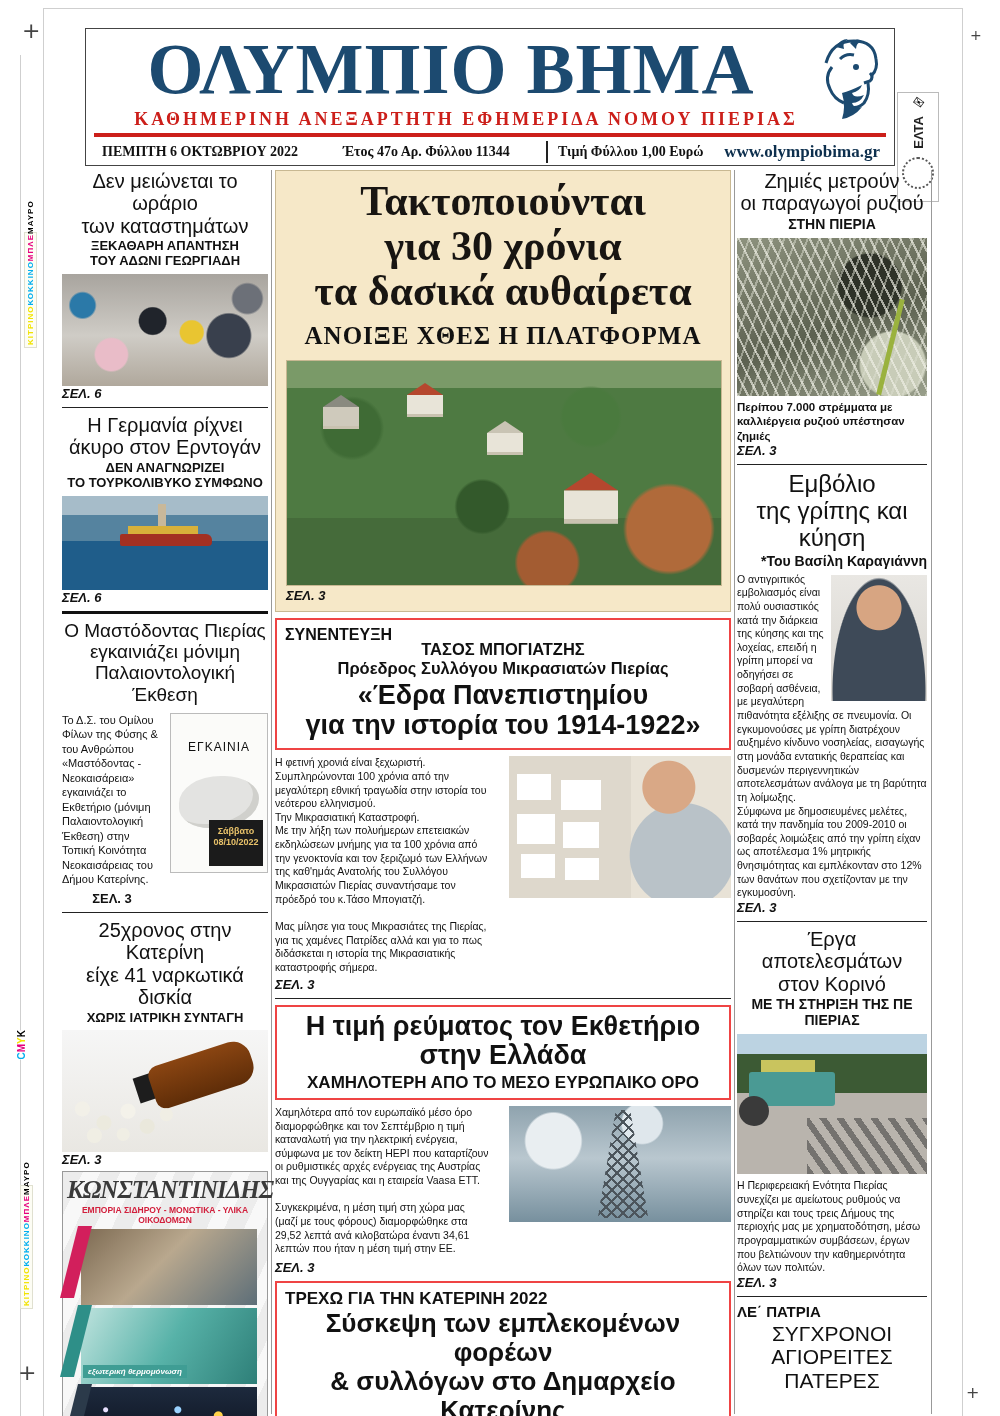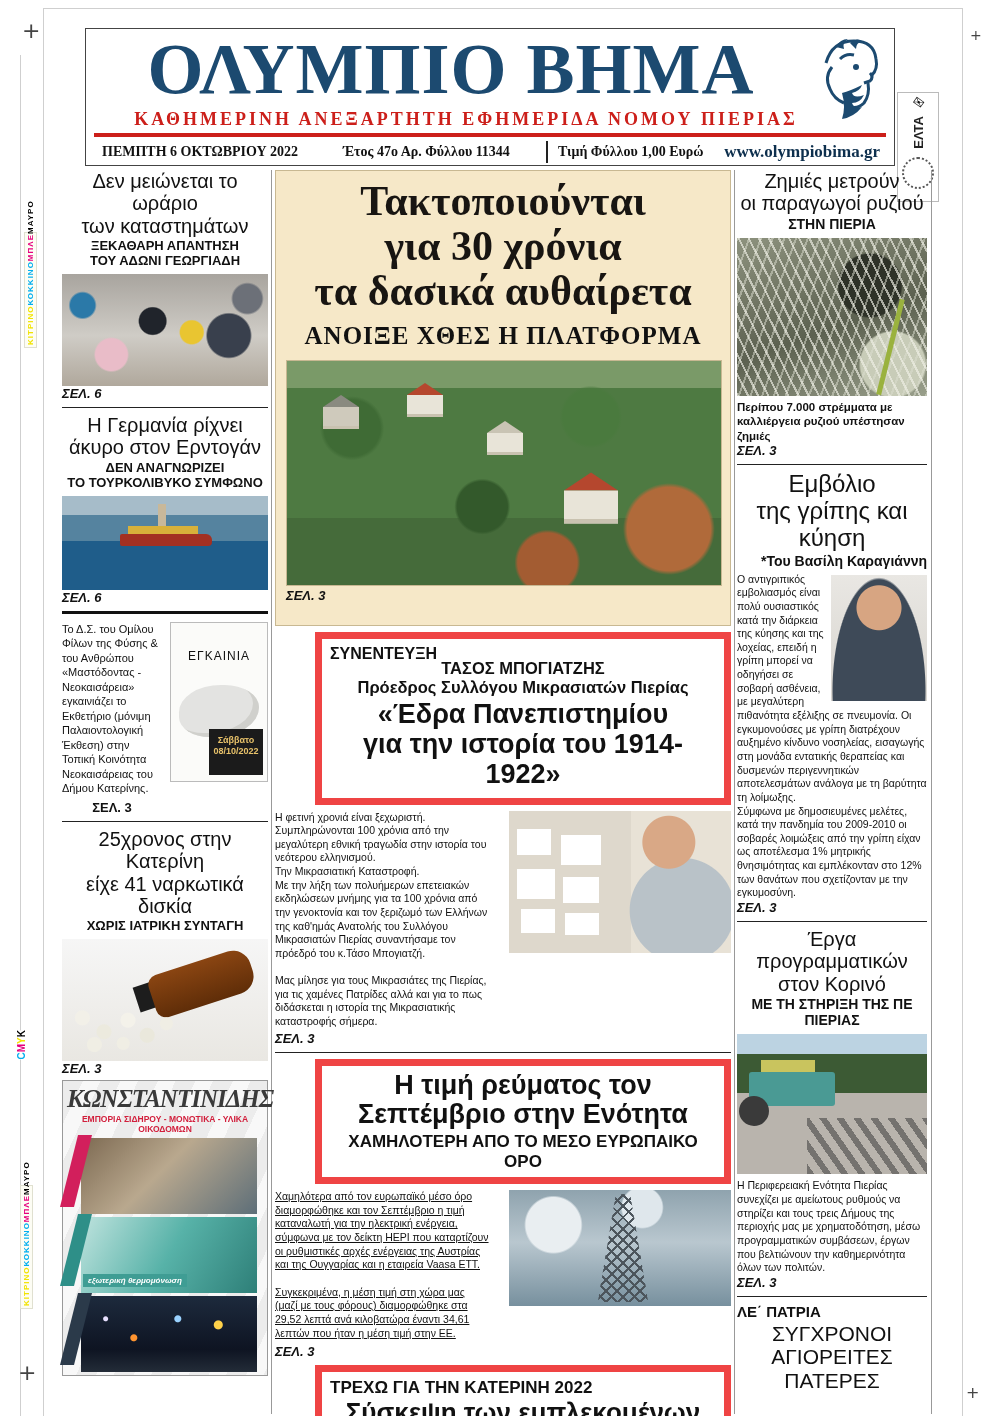--- a/index.html
+++ b/index.html
@@ -107,40 +107,40 @@
   .ad-badge{position:absolute;left:2px;bottom:6px;background:#3f9d94;color:#fff;
             font-style:italic;font-weight:bold;font-size:8px;padding:2px 5px;}
   .ad-p3{background:
       radial-gradient(circle at 78% 38%,#ffd24a 0 4px,rgba(0,0,0,0) 5px),
       radial-gradient(circle at 30% 55%,#ff9430 0 3px,rgba(0,0,0,0) 4px),
       radial-gradient(circle at 55% 30%,#9ad2ff 0 3px,rgba(0,0,0,0) 4px),
       radial-gradient(circle at 14% 30%,#e8e0ff 0 2px,rgba(0,0,0,0) 3px),
       linear-gradient(180deg,#1d2a3d,#0e1422 70%,#232c38);}
   .ad-p3 .ad-tab{background:#2b3a4a;}
   
-  .main-box{background:#f6e8c8;border:1px solid #c8b892;padding:8px 10px 22px 10px;}
+  .main-box{background:#f6e8c8;border:1px solid #c8b892;padding:8px 10px 8px 10px;}
   .main-title{font-family:"Liberation Serif",serif;font-weight:bold;font-size:42px;
               text-align:center;line-height:1.07;color:#181512;white-space:pre-line;}
   .main-sub{font-family:"Liberation Serif",serif;font-weight:bold;font-size:25px;
             text-align:center;margin-top:8px;letter-spacing:1px;}
   .photo-hill{width:434px;height:224px;margin:10px auto 2px auto;border:1px solid #c8b892;
     background:
       radial-gradient(circle at 15% 30%,#3f6b35 0 7%,rgba(0,0,0,0) 8%),
       radial-gradient(circle at 45% 65%,#33592b 0 9%,rgba(0,0,0,0) 10%),
       radial-gradient(circle at 70% 25%,#4a7a3e 0 8%,rgba(0,0,0,0) 9%),
       radial-gradient(circle at 88% 75%,#b06a3a 0 10%,rgba(0,0,0,0) 11%),
       radial-gradient(circle at 60% 90%,#a35c32 0 9%,rgba(0,0,0,0) 10%),
       linear-gradient(180deg,#7a9a68 0 12%,#4e7a42 12% 70%,#456b3a 70% 100%);}
   .house{position:absolute;}
   .house .roof{width:0;height:0;border-left:18px solid rgba(0,0,0,0);border-right:18px solid rgba(0,0,0,0);
                border-bottom:12px solid #b5472e;}
   .house .wall{width:36px;height:22px;background:#e8e4d8;box-shadow:inset 0 -3px 0 #c9c2b0;}
   .h1{left:120px;top:22px;}  .h2{left:200px;top:60px;}  .h3{left:286px;top:120px;transform:scale(1.5);}
   .h0{left:36px;top:34px;}
-  .kicker-box{border:7px solid #ef4444;background:#fff;position:relative;padding:6px 8px 8px 8px;margin-top:6px;margin-left:40px;}
+  .kicker-box{border:2px solid #ef4444;background:#fff;position:relative;padding:6px 8px 8px 8px;margin-top:6px;}
   .kicker{position:absolute;left:8px;top:6px;font-weight:bold;font-size:16px;}
   .int-person{font-weight:bold;font-size:16.5px;text-align:center;margin-top:14px;}
   .int-role{font-weight:bold;font-size:16.5px;text-align:center;}
   .int-title{font-weight:bold;font-size:27px;text-align:center;line-height:1.12;white-space:pre-line;margin-top:2px;}
   .row{display:flex;gap:19px;margin-top:6px;}
   .grow{flex:1;}
   .photo-exhib{width:222px;height:142px;flex:none;
     background:
       radial-gradient(circle at 72% 22%,#d9a886 0 26px,rgba(0,0,0,0) 27px),
       radial-gradient(circle at 78% 70%,#b9c2c8 0 52px,rgba(0,0,0,0) 53px),
@@ -284,20 +284,23 @@
       <div class="photo photo-ship">
         <div class="ship-derrick"></div>
         <div class="ship-deck"></div>
         <div class="ship-hull"></div>
       </div>
       <div class="sel">ΣΕΛ. 6</div>
     </article>
     <div class="hr3"></div>
 
     <article class="clearfix">
+      <div class="t-big" style="font-size:19px;">Ο Μαστόδοντας Πιερίας
+εγκαινιάζει μόνιμη
+Παλαιοντολογική Έκθεση</div>
       <div style="margin-top:8px;" class="clearfix">
         <div class="poster">
           <div class="poster-title">ΕΓΚΑΙΝΙΑ</div>
           <div class="mastodon"></div>
           <div class="poster-date">Σάββατο
 08/10/2022</div>
         </div>
         <div class="mast-body body-txt">Το Δ.Σ. του Ομίλου Φίλων της Φύσης &amp; του Ανθρώπου «Μαστόδοντας - Νεοκαισάρεια» εγκαινιάζει το Εκθετήριο (μόνιμη Παλαιοντολογική Έκθεση) στην Τοπική Κοινότητα Νεοκαισάρειας του Δήμου Κατερίνης.</div>
       </div>
       <div class="sel center" style="width:100px;margin-top:4px;">ΣΕΛ. 3</div>
@@ -377,26 +380,26 @@
 Μας μίλησε για τους Μικρασιάτες της Πιερίας, για τις χαμένες Πατρίδες αλλά και για το πως διδάσκεται η ιστορία της Μικρασιατικής καταστροφής σήμερα.</div>
         <div class="sel" style="margin-top:2px;">ΣΕΛ. 3</div>
       </div>
       <div class="photo photo-exhib">
         <div class="frames"></div>
       </div>
     </div>
     <div class="hr1"></div>
 
     <section class="kicker-box" style="padding:5px 8px;">
-      <div class="elec-title">Η τιμή ρεύματος τον Σεπτέμβριο στην Ενότητα</div>
+      <div class="elec-title">Η τιμή ρεύματος τον Εκθετήριο στην Ελλάδα</div>
       <div class="elec-sub">ΧΑΜΗΛΟΤΕΡΗ ΑΠΟ ΤΟ ΜΕΣΟ ΕΥΡΩΠΑΙΚΟ ΟΡΟ</div>
     </section>
     <div class="row">
       <div class="grow">
-        <div class="body-txt" style="font-size:10.5px;text-decoration:underline;">Χαμηλότερα από τον ευρωπαϊκό μέσο όρο διαμορφώθηκε και τον Σεπτέμβριο η τιμή καταναλωτή για την ηλεκτρική ενέργεια, σύμφωνα με τον δείκτη HEPI που καταρτίζουν οι ρυθμιστικές αρχές ενέργειας της Αυστρίας και της Ουγγαρίας και η εταιρεία Vaasa ETT.
+        <div class="body-txt" style="font-size:10.5px;">Χαμηλότερα από τον ευρωπαϊκό μέσο όρο διαμορφώθηκε και τον Σεπτέμβριο η τιμή καταναλωτή για την ηλεκτρική ενέργεια, σύμφωνα με τον δείκτη HEPI που καταρτίζουν οι ρυθμιστικές αρχές ενέργειας της Αυστρίας και της Ουγγαρίας και η εταιρεία Vaasa ETT.
 
 Συγκεκριμένα, η μέση τιμή στη χώρα μας (μαζί με τους φόρους) διαμορφώθηκε στα 29,52 λεπτά ανά κιλοβατώρα έναντι 34,61 λεπτών που ήταν η μέση τιμή στην ΕΕ.</div>
         <div class="sel" style="margin-top:4px;">ΣΕΛ. 3</div>
       </div>
       <div class="photo photo-pylon">
         <div class="pylon"></div>
       </div>
     </div>
 
     <section class="kicker-box" style="padding:6px 8px;">
@@ -429,21 +432,21 @@
       <div style="margin-top:4px;" class="clearfix">
         <div class="photo photo-doc"></div>
         <div class="r-body">Ο αντιγριπικός εμβολιασμός είναι πολύ ουσιαστικός κατά την διάρκεια της κύησης και της λοχείας, επειδή η γρίπη μπορεί να οδηγήσει σε σοβαρή ασθένεια, με μεγαλύτερη πιθανότητα εξέλιξης σε πνευμονία. Οι εγκυμονούσες με γρίπη διατρέχουν αυξημένο κίνδυνο νοσηλείας, εισαγωγής στη μονάδα εντατικής θεραπείας και δυσμενών περιγεννητικών αποτελεσμάτων ανάλογα με τη βαρύτητα τη λοίμωξης.
 Σύμφωνα με δημοσιευμένες μελέτες, κατά την πανδημία του 2009-2010 οι σοβαρές λοιμώξεις από την γρίπη είχαν  ως αποτέλεσμα 1% μητρικής θνησιμότητας και εμπλέκονταν στο 12% των θανάτων που σχετίζονταν με την εγκυμοσύνη.</div>
       </div>
       <div class="sel">ΣΕΛ. 3</div>
     </article>
     <div class="hr1"></div>
 
     <article>
-      <div class="t-big ra-title">Έργα προγραμματικών
+      <div class="t-big ra-title">Έργα αποτελεσμάτων
 στον Κορινό</div>
       <div class="t-sub ra-sub">ΜΕ ΤΗ ΣΤΗΡΙΞΗ ΤΗΣ ΠΕ ΠΙΕΡΙΑΣ</div>
       <div class="photo photo-asphalt">
         <div class="paver-top"></div>
         <div class="paver"></div>
         <div class="roller"></div>
         <div class="shadow-stripes"></div>
       </div>
       <div class="r-body" style="margin-top:5px;">Η Περιφερειακή Ενότητα Πιερίας συνεχίζει με αμείωτους ρυθμούς να στηρίζει και τους τρεις Δήμους της περιοχής μας με χρηματοδότηση, μέσω προγραμματικών συμβάσεων, έργων που βελτιώνουν την καθημερινότητα όλων των πολιτών.</div>
       <div class="sel">ΣΕΛ. 3</div>

